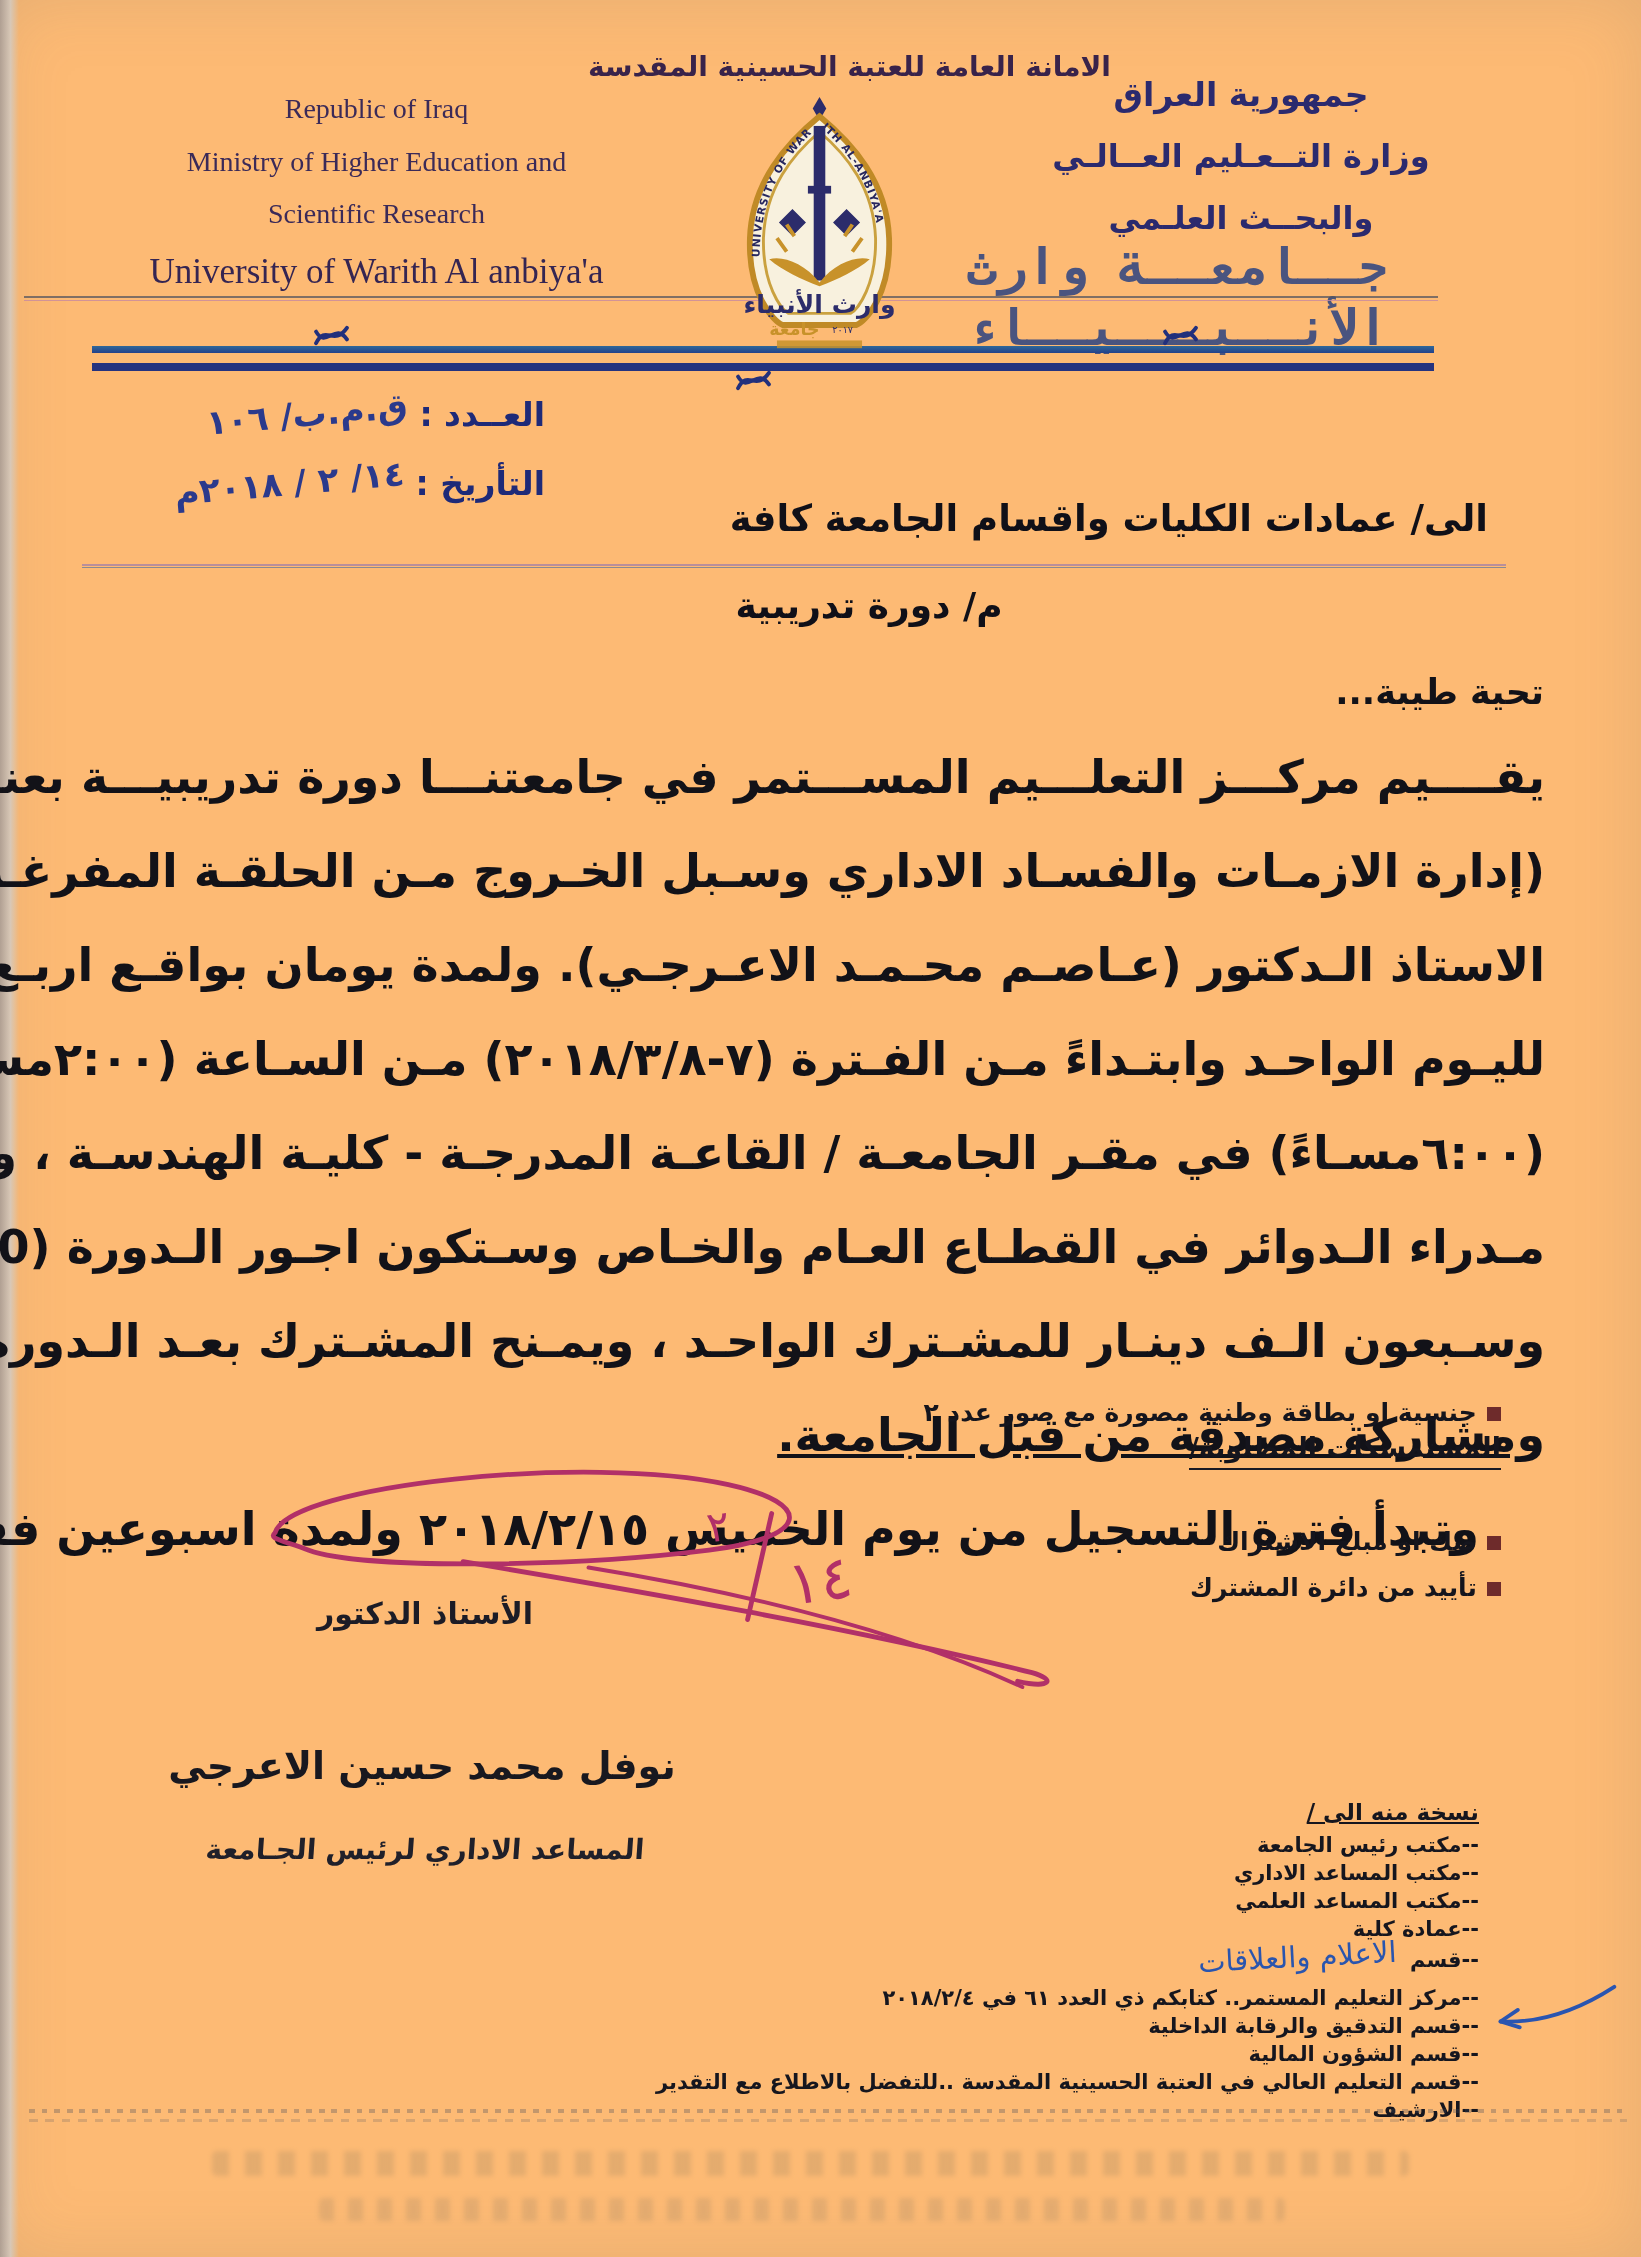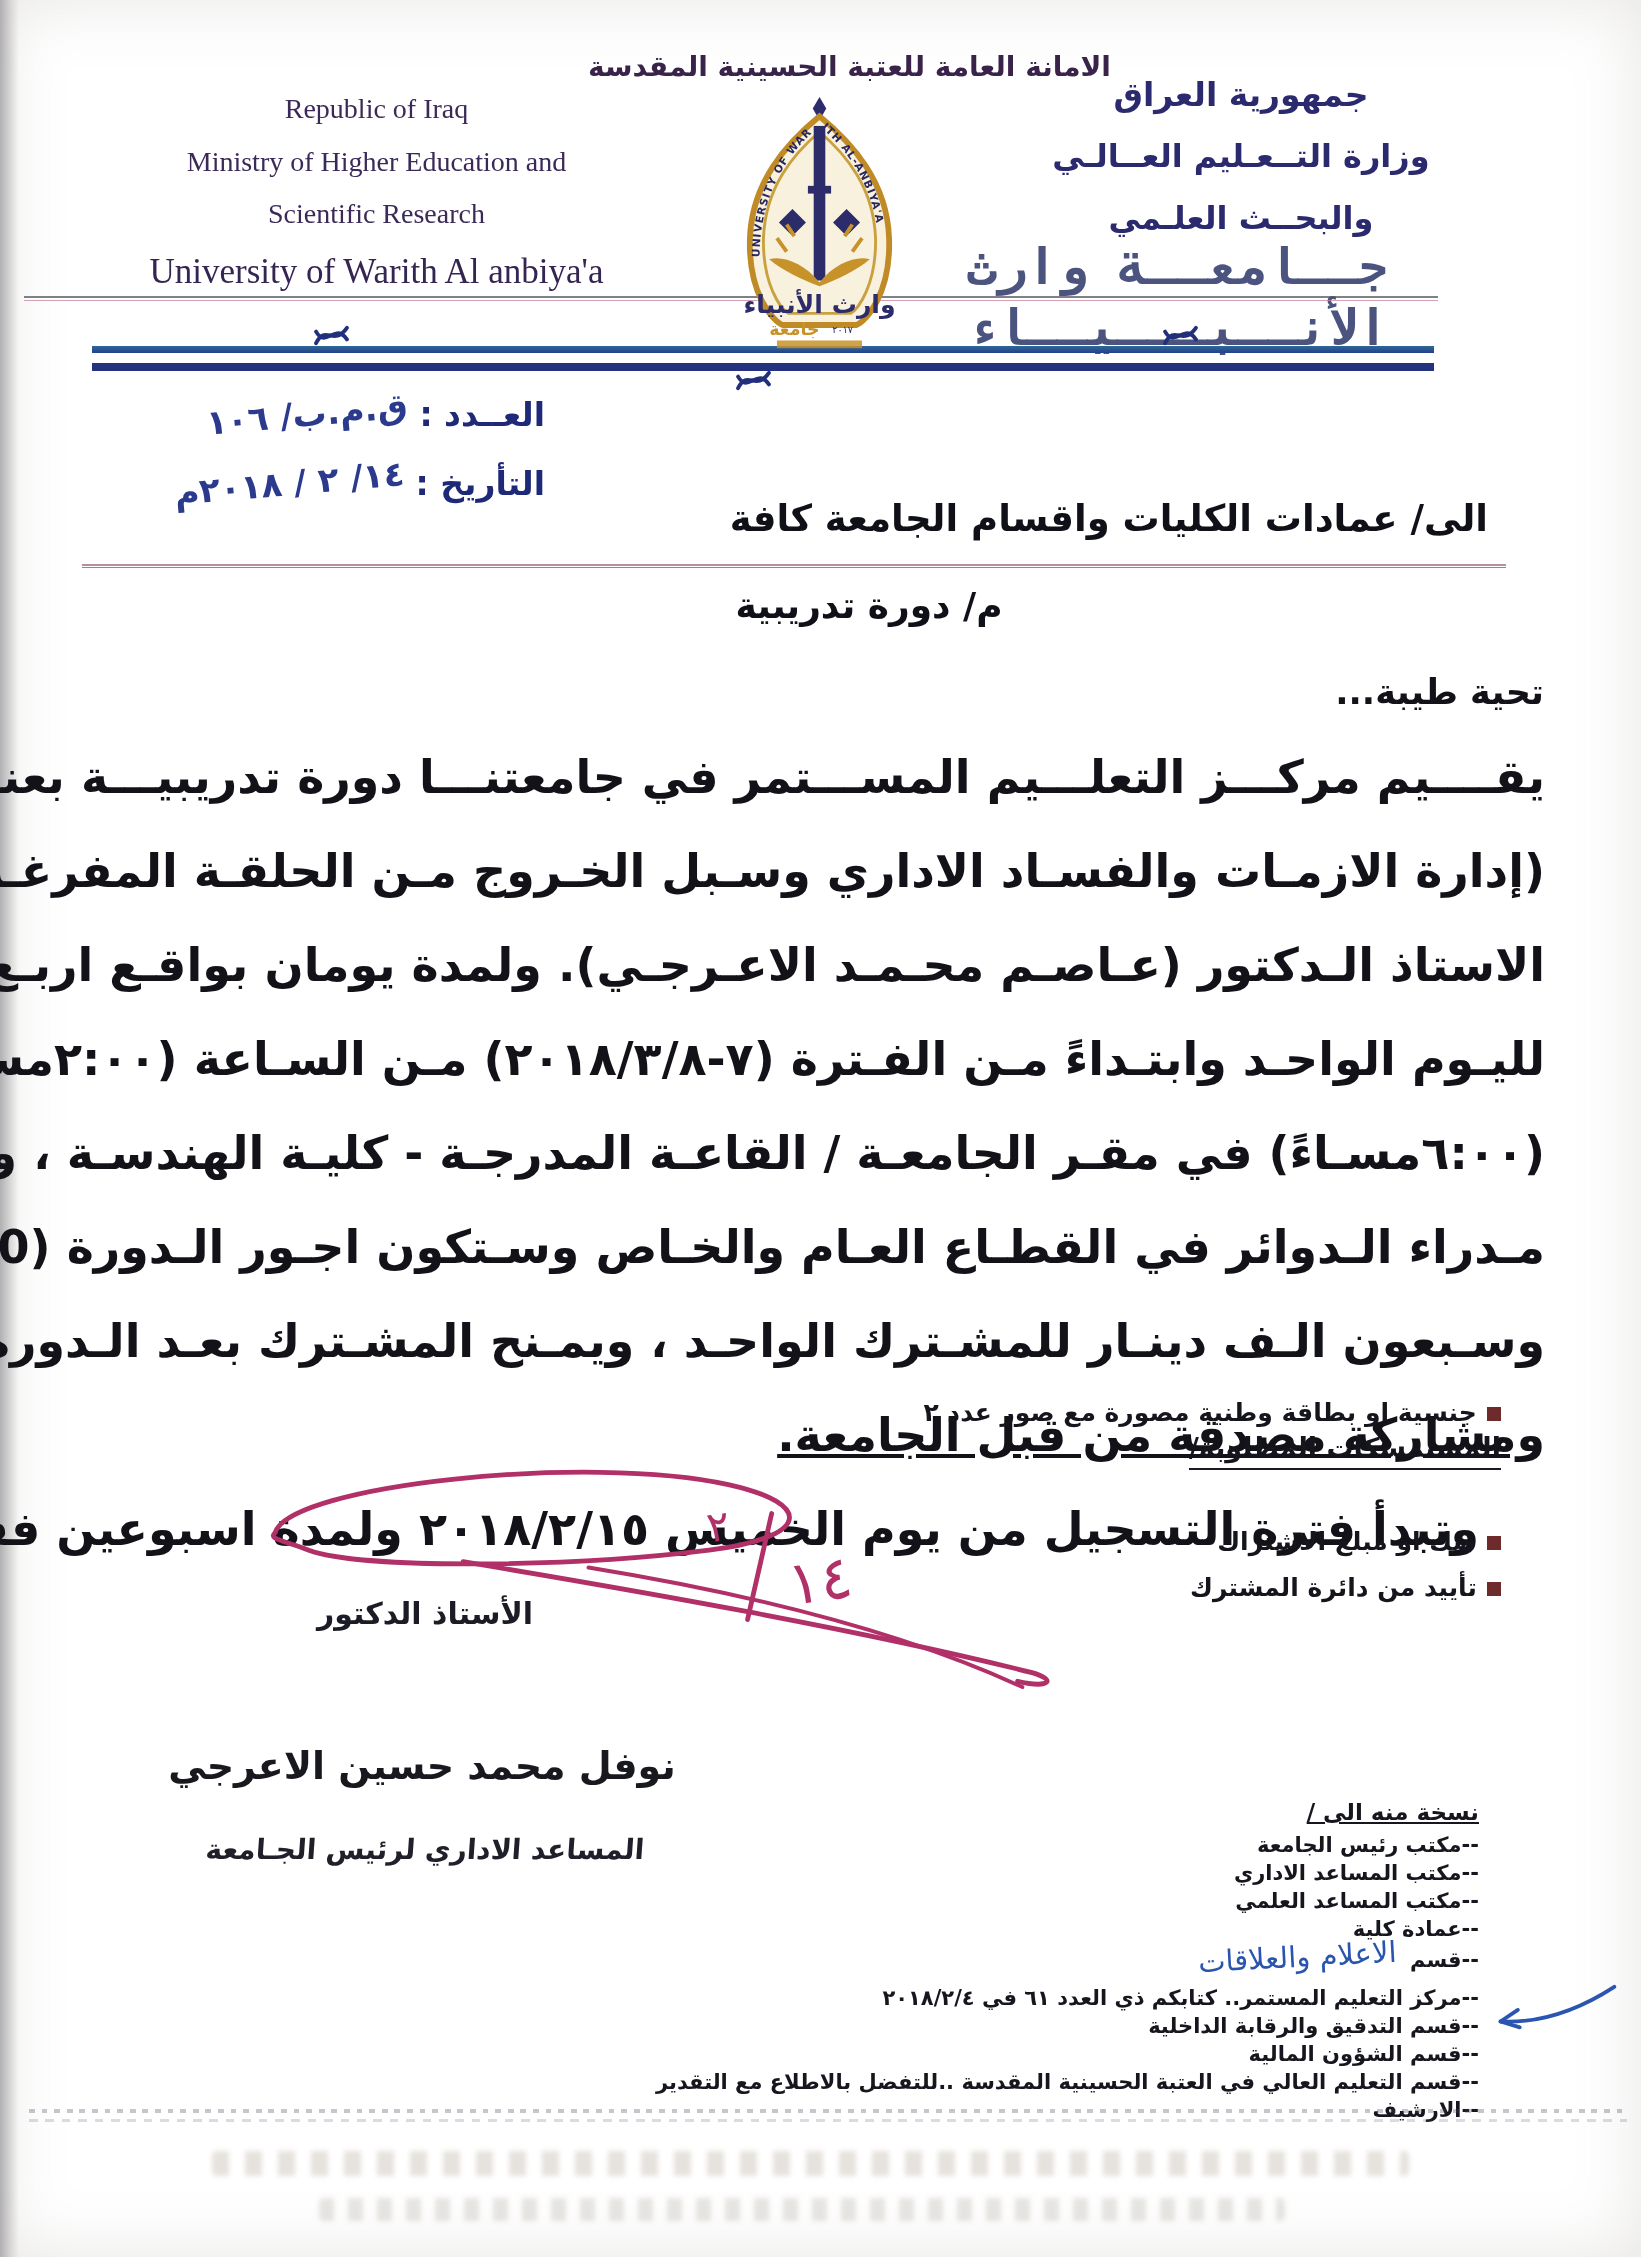--- a/index.html
+++ b/index.html
@@ -1,16 +1,16 @@
 <!DOCTYPE html>
 <html lang="ar"><head>
 <meta charset="utf-8">
 <style>
   html,body{margin:0;padding:0;background:#e8e6e2;}
-  #page{position:relative;width:1641px;height:2257px;background:#ffffff;overflow:hidden;
+  #page{position:relative;width:1641px;height:2257px;background:#fdba74;overflow:hidden;
         box-shadow:inset 0 0 68px rgba(120,115,105,.18);}
   .ar{font-family:"DejaVu Sans",sans-serif;direction:rtl;unicode-bidi:plaintext;}
   .en{font-family:"Liberation Serif",serif;}
   .abs{position:absolute;}
   
   .top-center{left:579px;width:541px;top:50px;text-align:center;font-size:28px;font-weight:bold;color:#39234a;}
   .en-block{left:106px;width:541px;text-align:center;color:#3b2a58;}
   .en-l1{top:93px;font-size:28px;}
   .en-l2{top:146px;font-size:28px;}
   .en-l3{top:198px;font-size:28px;}

